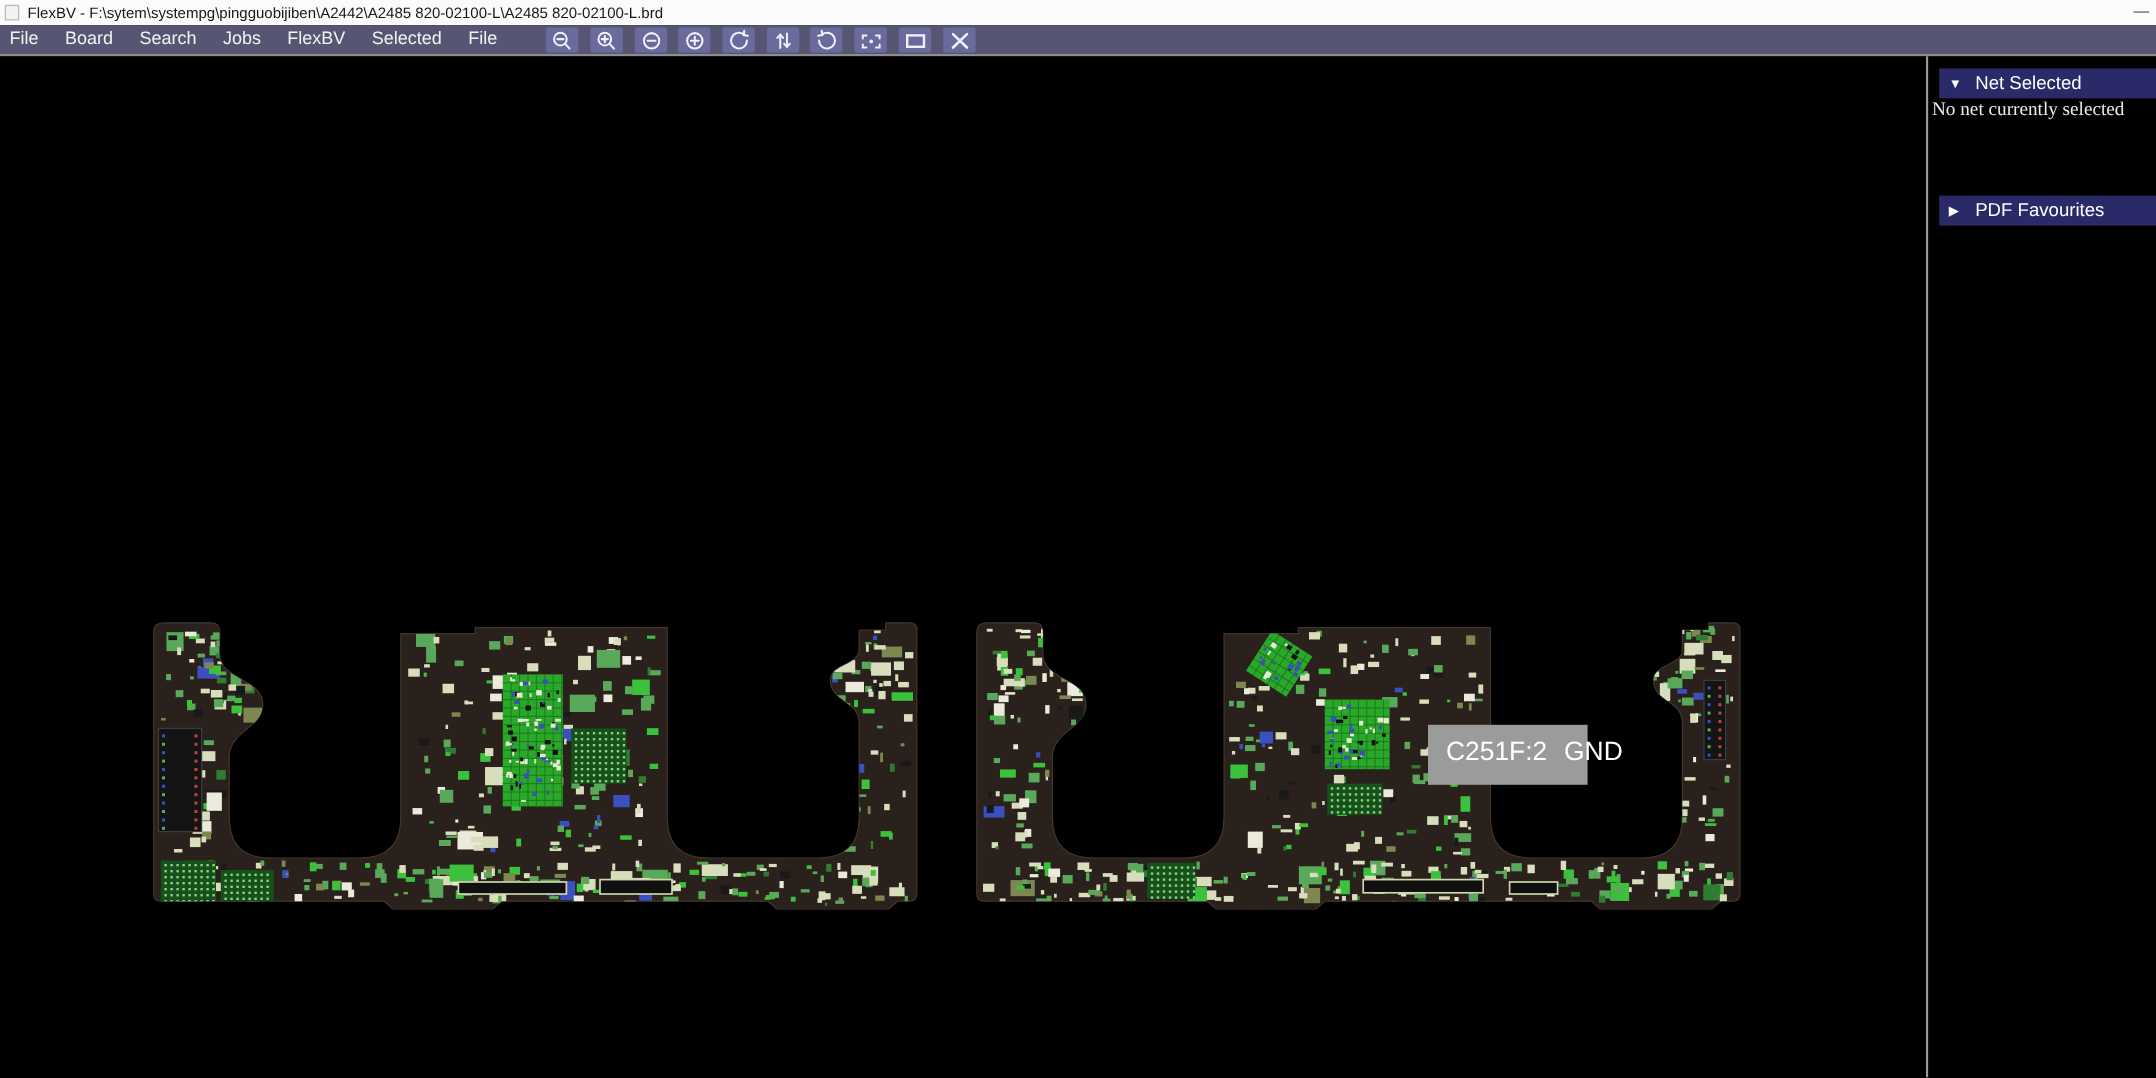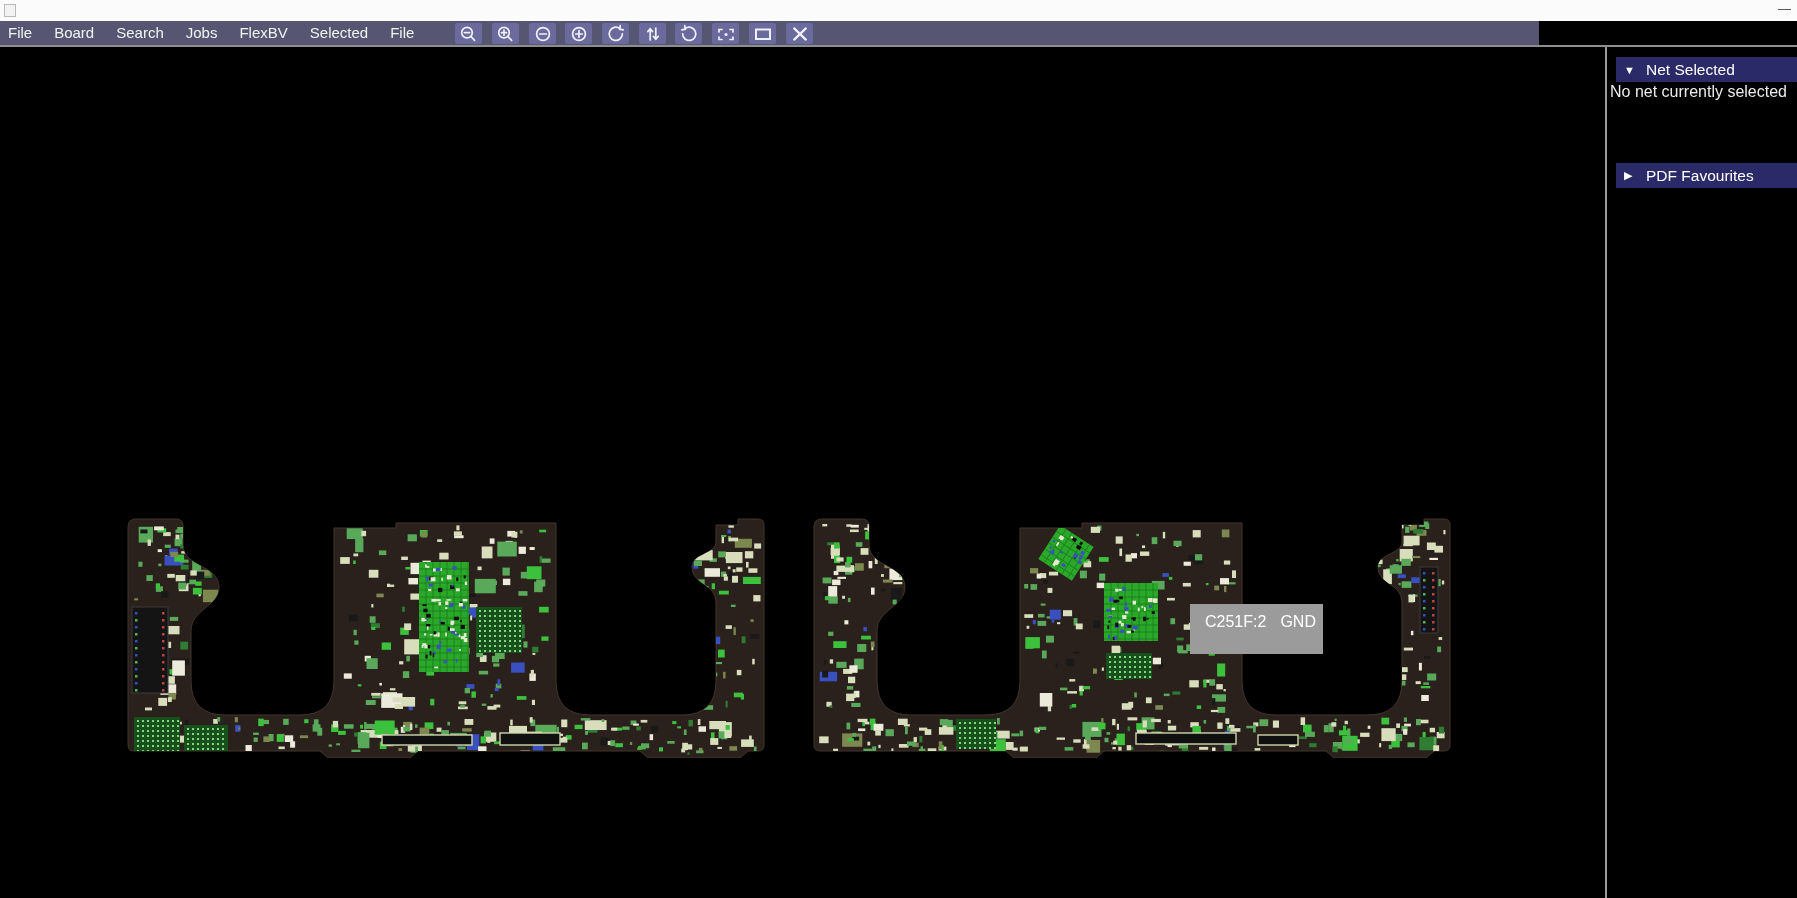--- a/index.html
+++ b/index.html
@@ -9,61 +9,62 @@
 
   
   .titlebar { position:absolute; left:0; top:0; width:1797px; height:21px;
               background:#fbfbfb; display:flex; align-items:center; }
   .app-ico { width:12px; height:13px; margin-left:4px; background:#f2f2f2;
              border:1px solid #b9b9b9; }
   .title-text { margin-left:7px; font-size:12.5px; color:#161616; white-space:nowrap; }
   .win-min { position:absolute; right:6px; top:1px; color:#444; font-size:13px; }
 
   
-  .menubar { position:absolute; left:0; top:21px; width:1539px; height:24px;
+  .menubar { position:absolute; left:0; top:21px; width:1797px; height:24px;
              background:#565673; display:flex; align-items:center; }
   .menubar::after { content:""; position:absolute; left:0; top:24px; width:1797px;
                     height:2px; background:#8e8e8e; }
   .menu-item { color:#f2f2f2; font-size:15px; padding:0 11px; height:24px;
                line-height:24px; cursor:default; }
   .menu-item:first-child { padding-left:8px; }
   .tbtn { position:absolute; top:2px; width:27px; height:21px; background:#6a6a9c;
           border-radius:2px; display:flex; align-items:center; justify-content:center; }
   .tbtn svg { display:block; }
 
   
   .canvas { position:absolute; left:0; top:47px; width:1605px; height:851px; background:#000; }
   .board { position:absolute; width:650px; height:247px; }
   #board-top { left:120px; top:464px; }
   #board-bottom { left:806px; top:464px; }
 
   .tooltip { position:absolute; left:1190px; top:557px; width:133px; height:50px;
-             background:#9b9b9b; color:#fff; font-size:16px; padding:9px 0 0 15px;
+             background:#9b9b9b; color:#fff; font-size:22px; padding:9px 0 0 15px;
              white-space:nowrap; z-index:5; }
   .tooltip .net { margin-left:14px; }
 
   
   .v-divider { position:absolute; left:1605px; top:47px; width:2px; height:851px; background:#9a9a9a; }
   .sidebar { position:absolute; left:1607px; top:47px; width:190px; height:851px;
              background:#000; overflow:hidden; }
   .panel-header { position:absolute; left:9px; right:0; height:25px; background:#2a2a68;
                   color:#fff; font-size:15.5px; display:flex; align-items:center; }
   .panel-header .tri { width:13px; font-size:11px; margin:0 9px 0 8px; color:#fff; }
   #panel-net { top:10px; }
   #panel-pdf { top:116px; }
   .panel-body { position:absolute; left:3px; right:0; top:36px; color:#ececec;
-                font-size:16px; white-space:nowrap; overflow:hidden; }
+                font-size:16px; white-space:nowrap; overflow:hidden;font-family:Liberation Serif, serif; }
 </style>
 </head>
 <body>
 
 <div id="app">
 
   <div class="titlebar">
     <div class="app-ico"></div>
+    <div class="title-text">FlexBV - F:\sytem\systempg\pingguobijiben\A2442\A2485 820-02100-L\A2485 820-02100-L.brd</div>
     <div class="win-min">—</div>
   </div>
 
   <div class="menubar">
 
   <div class="menu-item">File</div>
       <div class="menu-item">Board</div>
       <div class="menu-item">Search</div>
       <div class="menu-item">Jobs</div>
       <div class="menu-item">FlexBV</div>

